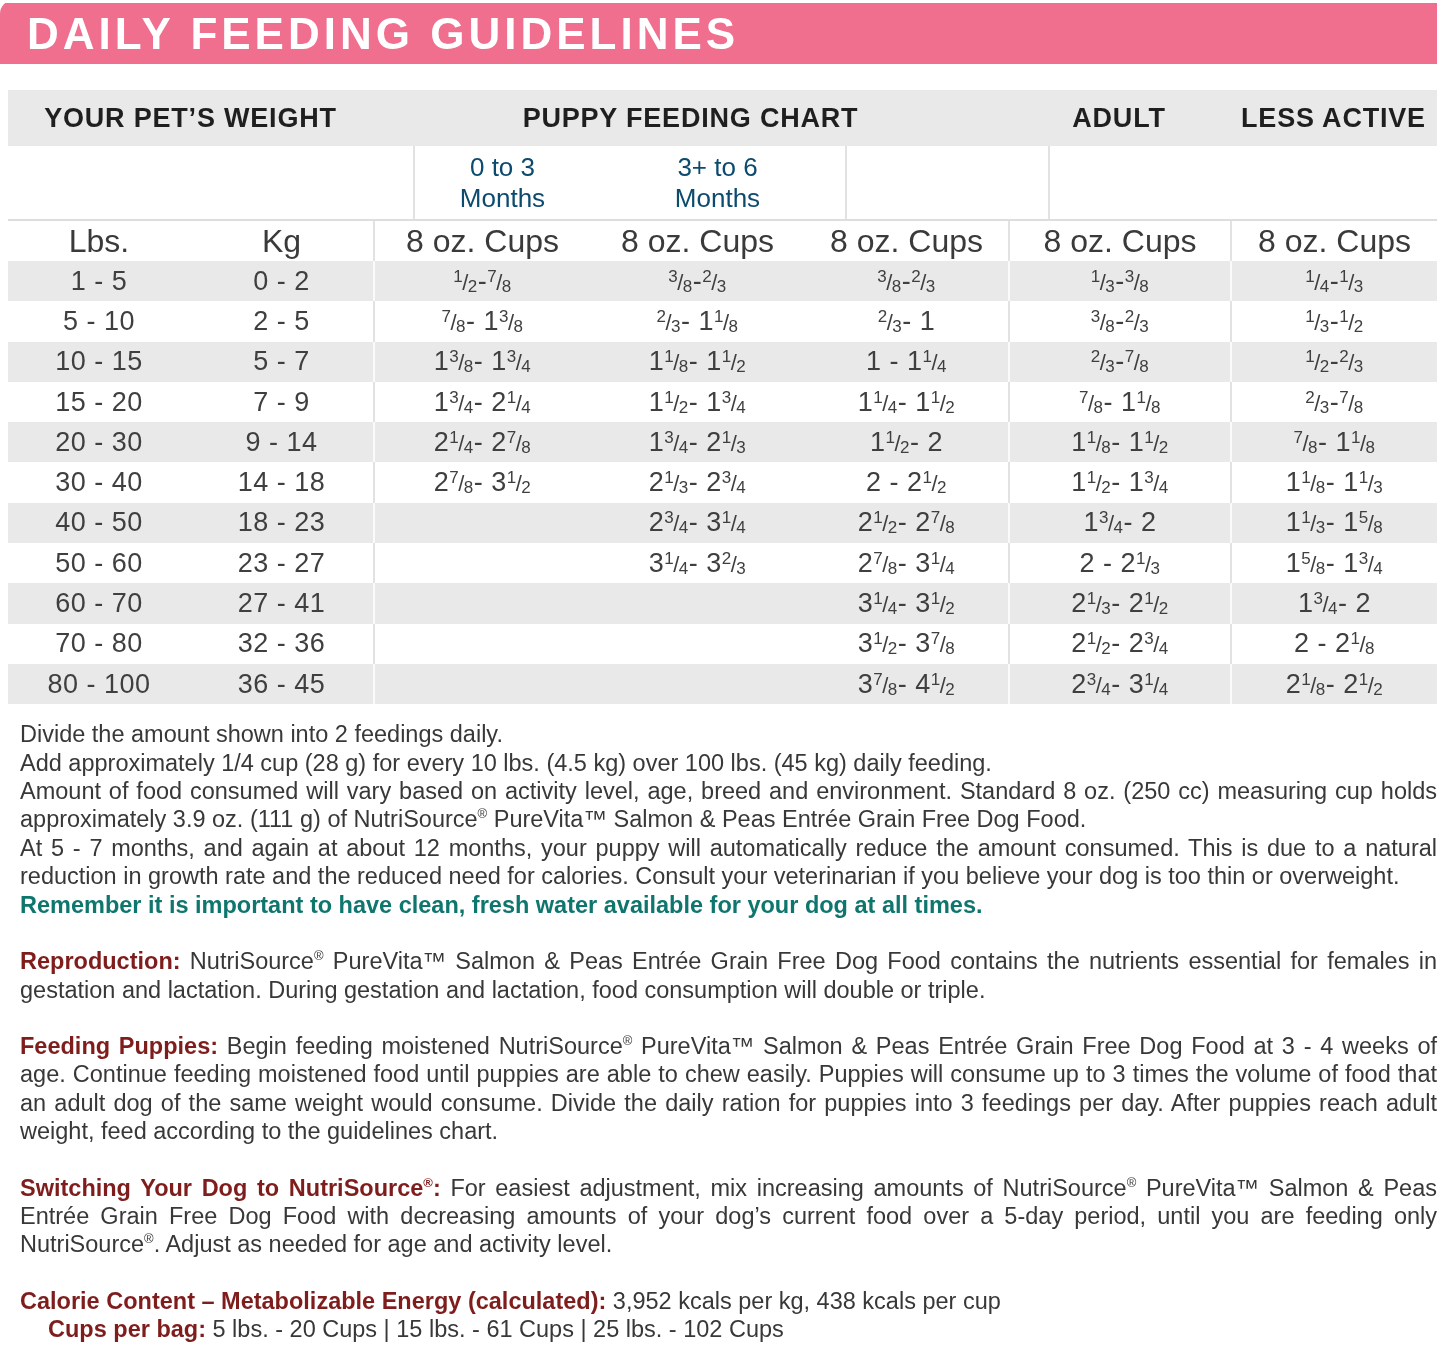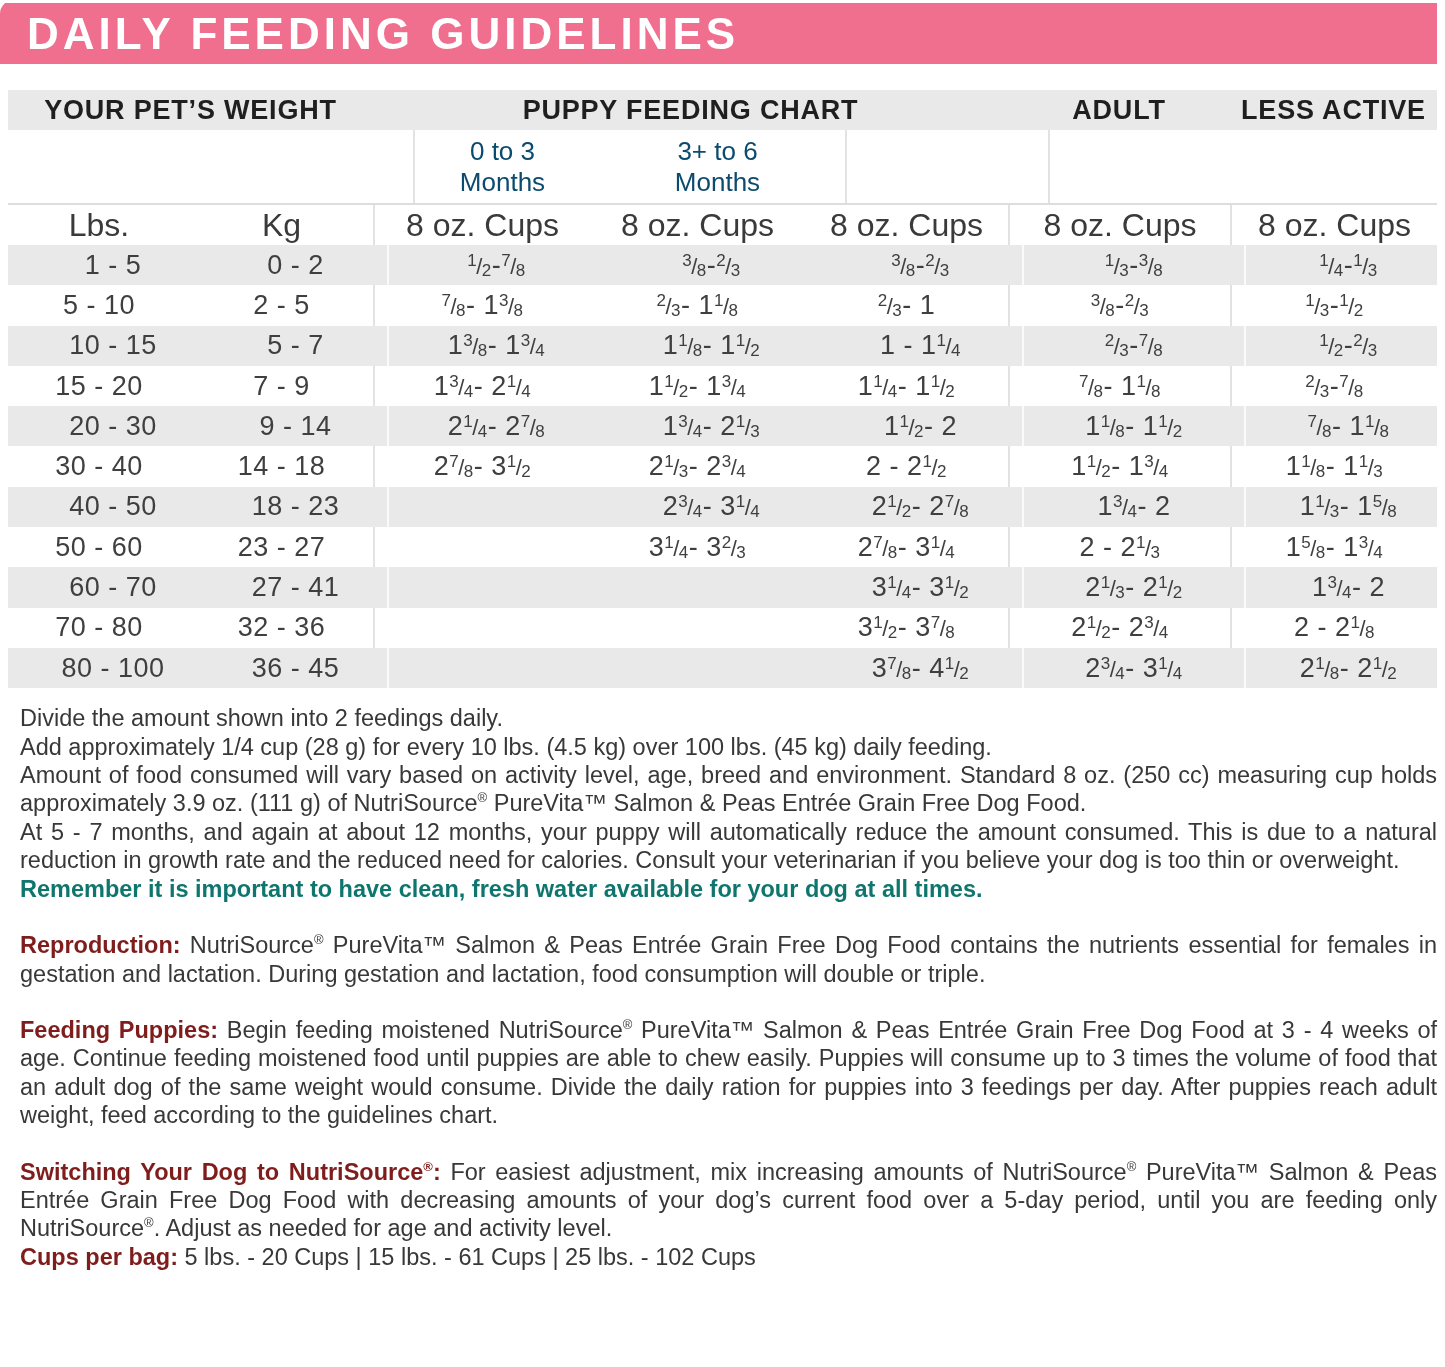--- a/index.html
+++ b/index.html
@@ -17,21 +17,21 @@
   }
   .title-bar .title-text {
     color: #ffffff; font-weight: bold; font-size: 44px;
     letter-spacing: 4px; white-space: nowrap;
   }
   
   .ftable { margin: 26px 8px 0 8px; width: 1429px; }
   .group-row {
     display: grid;
     grid-template-columns: 365px 635px 222px 207px;
-    height: 40px; background: #E9E9E9;
+    height: 56px; background: #E9E9E9;
     align-items: center; text-align: center;
   }
   .group-row .gcell {
     font-weight: bold; font-size: 27px; letter-spacing: 0.8px; color: #1f1f1f;
     white-space: nowrap;
   }
   .sub-row {
     display: grid;
     grid-template-columns: 365px 217px 215px 203px 222px 207px;
     height: 73px; background: #ffffff;
@@ -48,21 +48,21 @@
   }
   .units-row .ucell {
     display: flex; align-items: center; justify-content: center;
     font-size: 32px; color: #3a3a3a; white-space: nowrap;
   }
   .data-row {
     display: grid;
     grid-template-columns: 182px 183px 217px 215px 203px 222px 207px;
     height: 40.3px;
   }
-  .data-row.gray { background: #E9E9E9; padding-left: 14px; }
+  .data-row.gray { background: #E9E9E9; }
   .data-row.white { background: #ffffff; }
   .data-row .cell {
     display: flex; align-items: center; justify-content: center;
     font-size: 27px; color: #3f3f3f; letter-spacing: 0.5px; white-space: nowrap;
   }
   
   .dv { border-left: 2px solid #e2e2e2; }
   .data-row.gray .dv { border-left-color: #fafafa; }
   .data-row.white .dv { border-left-color: #e2e2e2; }
   
@@ -72,21 +72,21 @@
   .fr sub { font-size: 17px; vertical-align: -2px; line-height: 0; }
   
   .notes {
     margin: 16px 8px 0 20px; width: 1417px;
     font-size: 23.5px; line-height: 28.4px; color: #383838;
   }
   .notes p { margin: 0; }
   .notes p.justify { text-align: justify; }
   .notes p.bold { font-weight: bold; color: #0f766e; }
   .notes p.sec { margin-top: 28px; }
-  .notes p.tight { margin-top: 0; }
+  .notes p.tight { margin-top: 0; margin-left: 28px; }
   .notes b { color: #7f1d1d; }
   .notes sup.reg { font-size: 13px; vertical-align: 9px; line-height: 0; }
 </style>
 </head>
 <body>
 
 <div class="page">
 
   <div class="title-bar">
     <span class="title-text">DAILY FEEDING GUIDELINES</span>
@@ -226,16 +226,17 @@
 
   <div class="notes" id="notes">
       <p class="">Divide the amount shown into 2 feedings daily.</p>
       <p class="">Add approximately 1/4 cup (28 g) for every 10 lbs. (4.5 kg) over 100 lbs. (45 kg) daily feeding.</p>
       <p class="justify ">Amount of food consumed will vary based on activity level, age, breed and environment. Standard 8 oz. (250 cc) measuring cup holds approximately 3.9 oz. (111 g) of NutriSource<sup class="reg">®</sup> PureVita™ Salmon &amp; Peas Entrée Grain Free Dog Food.</p>
       <p class="justify ">At 5 - 7 months, and again at about 12 months, your puppy will automatically reduce the amount consumed. This is due to a natural reduction in growth rate and the reduced need for calories. Consult your veterinarian if you believe your dog is too thin or overweight.</p>
       <p class="bold">Remember it is important to have clean, fresh water available for your dog at all times.</p>
       <p class="sec justify"><b>Reproduction:</b> NutriSource<sup class="reg">®</sup> PureVita™ Salmon &amp; Peas Entrée Grain Free Dog Food contains the nutrients essential for females in gestation and lactation. During gestation and lactation, food consumption will double or triple.</p>
       <p class="sec justify"><b>Feeding Puppies:</b> Begin feeding moistened NutriSource<sup class="reg">®</sup> PureVita™ Salmon &amp; Peas Entrée Grain Free Dog Food at 3 - 4 weeks of age. Continue feeding moistened food until puppies are able to chew easily. Puppies will consume up to 3 times the volume of food that an adult dog of the same weight would consume. Divide the daily ration for puppies into 3 feedings per day. After puppies reach adult weight, feed according to the guidelines chart.</p>
       <p class="sec justify"><b>Switching Your Dog to NutriSource<sup class="reg">®</sup>:</b> For easiest adjustment, mix increasing amounts of NutriSource<sup class="reg">®</sup> PureVita™ Salmon &amp; Peas Entrée Grain Free Dog Food with decreasing amounts of your dog’s current food over a 5-day period, until you are feeding only NutriSource<sup class="reg">®</sup>. Adjust as needed for age and activity level.</p>
+      <p class="sec"><b>Calorie Content – Metabolizable Energy (calculated):</b> 3,952 kcals per kg, 438 kcals per cup</p>
       <p class="sec tight"><b>Cups per bag:</b> 5 lbs. - 20 Cups  |  15 lbs. - 61 Cups  |  25 lbs. -  102 Cups</p>
     </div>
 
 </div>
 
 </body></html>

